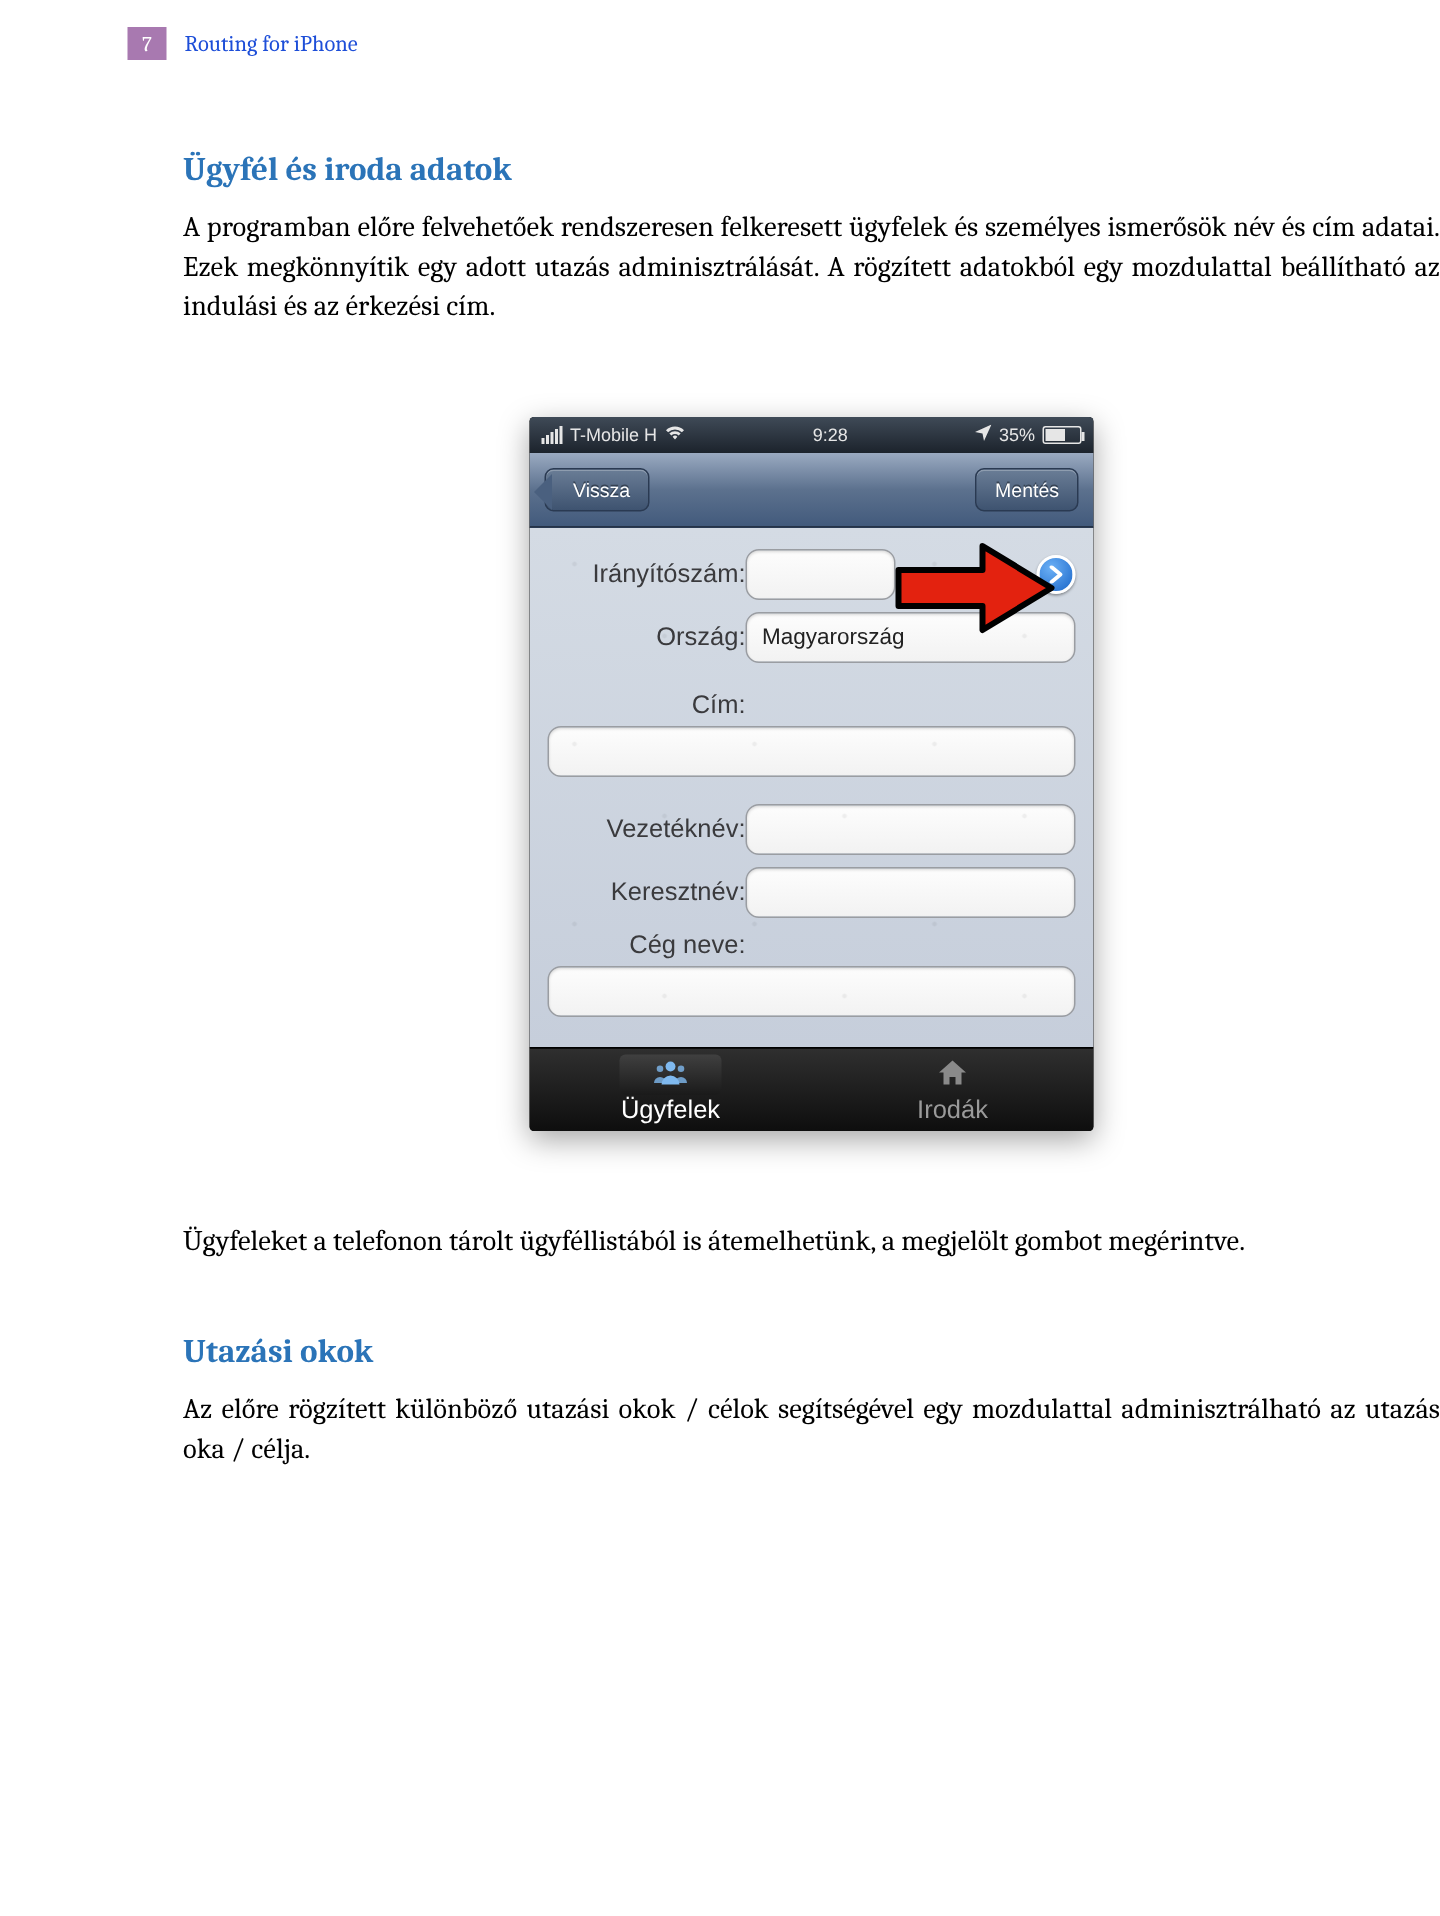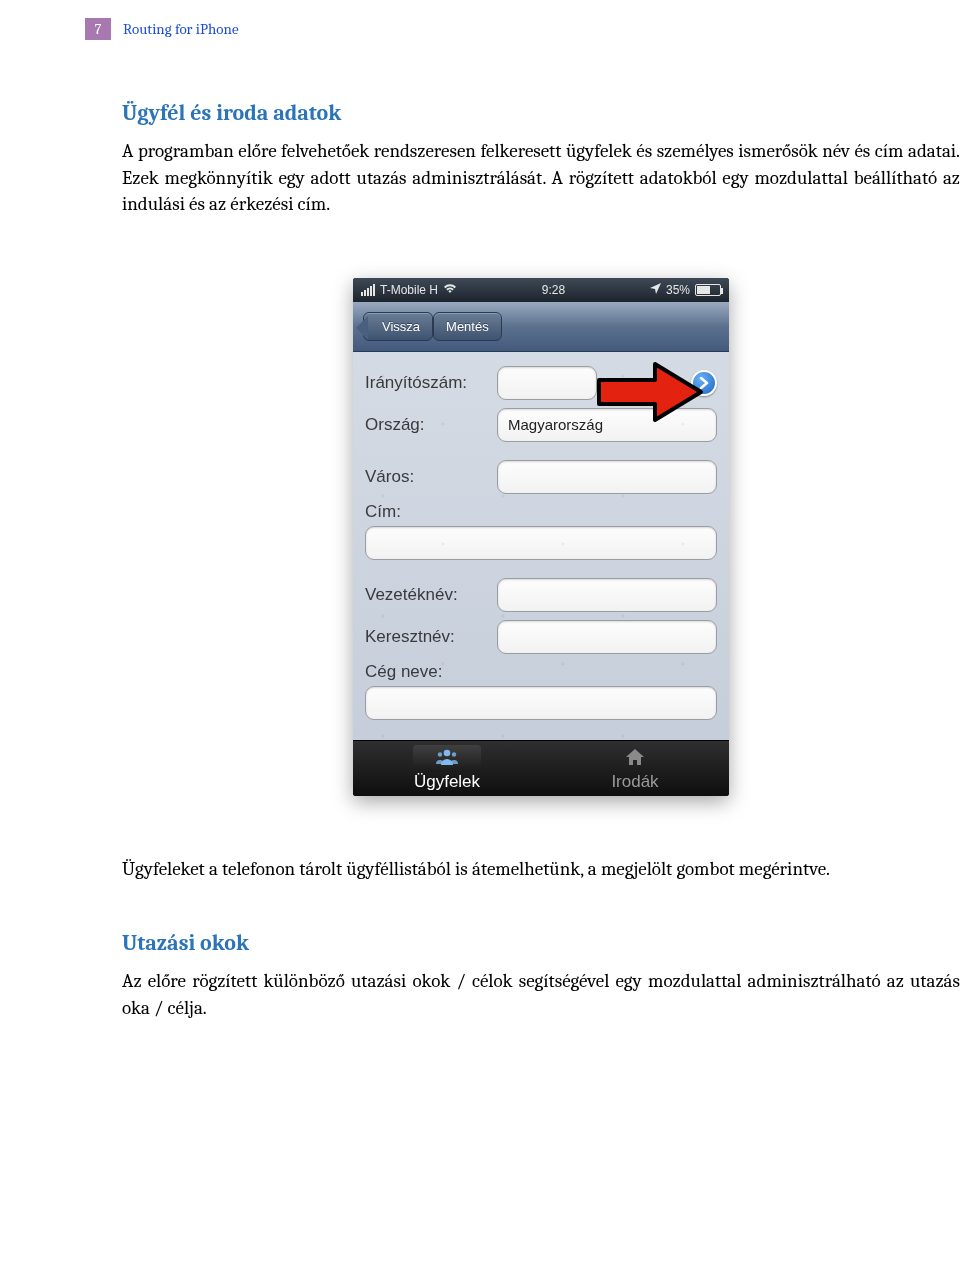--- a/index.html
+++ b/index.html
@@ -86,20 +86,21 @@
     width: 26px; height: 12px; border:1px solid #e6e6e6; border-radius:2px;
     position:relative; display:inline-block;
   }
   .battery::after{ content:""; position:absolute; right:-3px; top:3px; width:2px; height:6px; background:#e6e6e6;}
   .battery-fill{ position:absolute; left:1px; top:1px; bottom:1px; width:55%; background:#e6e6e6;}
   .navbar {
     height: 50px;
     background: linear-gradient(#9aaac1, #5c718e 50%, #425a7c);
     display: flex;
     align-items: center;
+    justify-content: space-between;
     padding: 0 10px;
     border-bottom: 1px solid #2a3a52;
   }
   .nav-btn {
     background: linear-gradient(#6a7d96, #3e5370);
     border: 1px solid #2a3a52;
     border-radius: 6px;
     color: #fff;
     font-size: 13px;
     padding: 6px 12px;
@@ -116,20 +117,21 @@
     left:-8px; top:3px;
     width:0; height:0;
     border-top:12px solid transparent;
     border-bottom:12px solid transparent;
     border-right:12px solid #4a607f;
   }
   .form-area {
     background: linear-gradient(#d4dbe4, #c6cedb);
     padding: 14px 12px 20px 12px;
     position: relative;
+    text-align: right;
   }
   .form-area::before {
     content:"";
     position:absolute; inset:0;
     opacity:0.05;
     background:
       radial-gradient(circle at 25% 20%, #000 1px, transparent 2px),
       radial-gradient(circle at 75% 60%, #000 1px, transparent 2px);
     background-size: 120px 120px;
     pointer-events:none;
@@ -269,24 +271,20 @@
           </svg>
         </div>
 
         <div class="form-row">
           <div class="form-label">Ország:</div>
           <div class="form-input">Magyarország</div>
         </div>
 
         <div style="height:10px;"></div>
 
-        <div class="form-row">
-          <div class="form-label">Város:</div>
-          <div class="form-input"></div>
-        </div>
 
         <div class="full-row">
           <div class="form-label">Cím:</div>
           <div class="form-input full"></div>
         </div>
 
         <div style="height:8px;"></div>
 
         <div class="form-row">
           <div class="form-label">Vezetéknév:</div>

